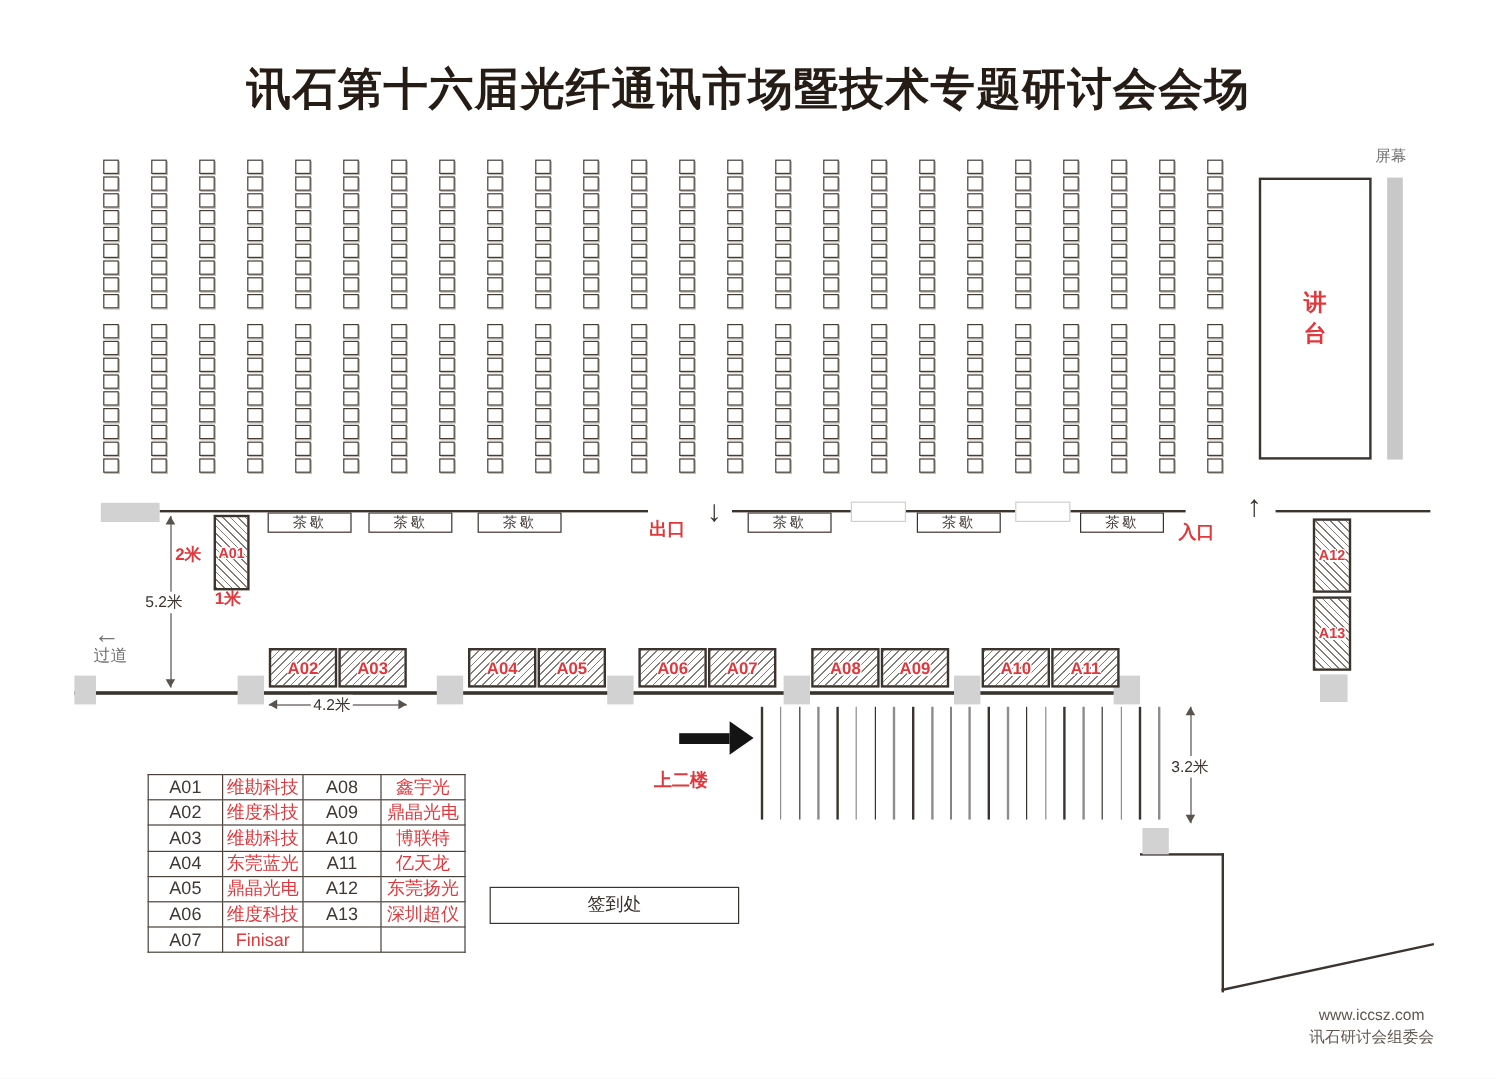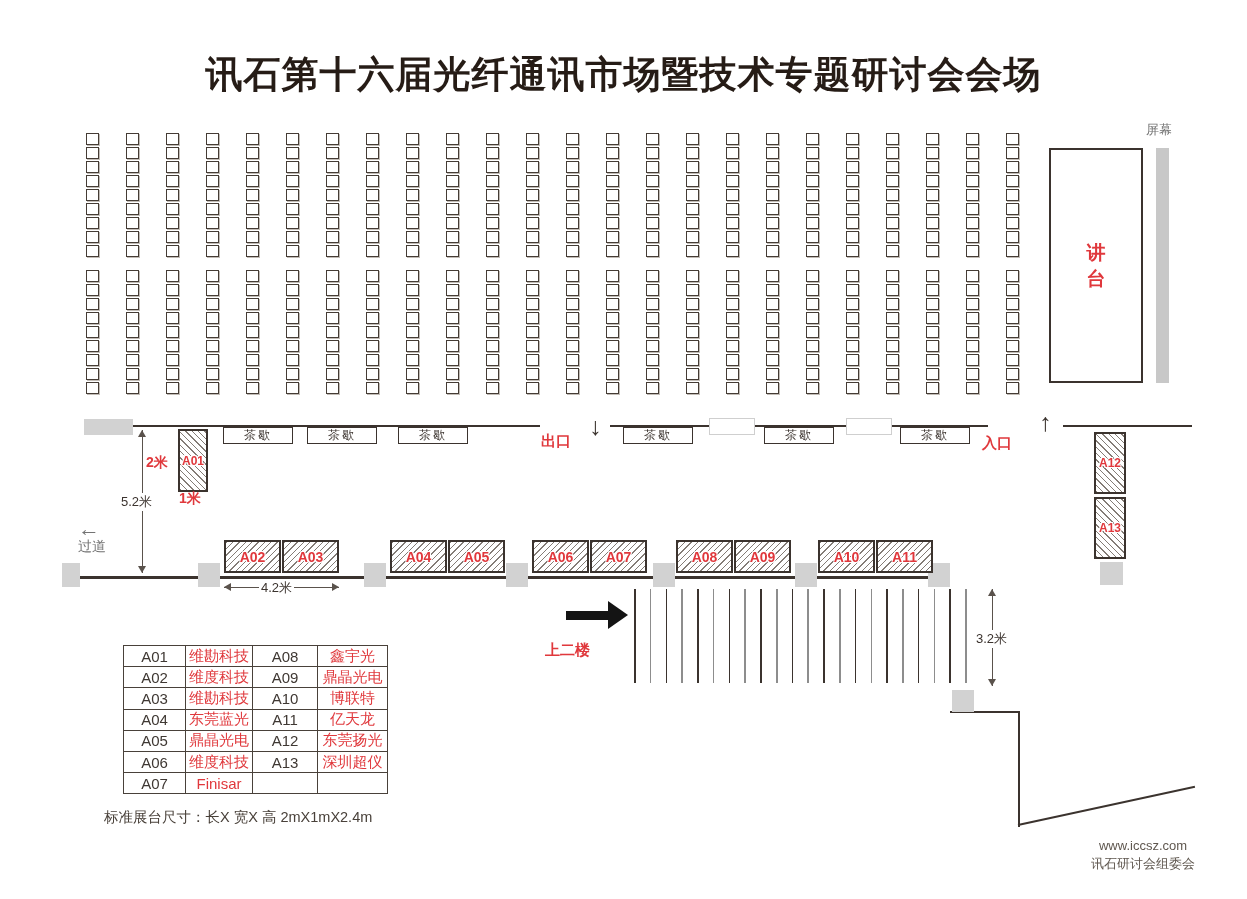--- a/index.html
+++ b/index.html
@@ -72,20 +72,23 @@
   <div class="abs dark" id="aisle-arrow">←</div>
   <div class="abs dark" id="aisle-label">过道</div>
 
   <div class="abs red" id="stairs-label">上二楼</div>
   <div class="abs" id="uparrow-shaft"></div>
   <div class="abs" id="uparrow-head"></div>
 
   <div class="dim-red red" style="left:146px;top:454px;">2米</div>
   <div class="dim-red red" style="left:179px;top:490px;">1米</div>
 
+  <div class="abs" id="signin-box">
+    <span>签到处</span>
+  </div>
 
   <table class="abs" id="legend">
     <colgroup>
         <col style="width:62px">
         <col style="width:67px">
         <col style="width:65px">
         <col style="width:70px">
       </colgroup>
     <tbody id="legend-body">
         <tr>
@@ -125,21 +128,20 @@
           <td class="name">深圳超仪</td>
         </tr>
         <tr>
           <td class="code">A07</td>
           <td class="name">Finisar</td>
           <td class="code"></td>
           <td class="name"></td>
         </tr>
       </tbody>
   </table>
-  <div class="abs" id="size-note">标准展台尺寸：长X 宽X 高  2mX1mX2.4m</div>
 
   <div class="abs" id="footer">
     <div>www.iccsz.com</div>
     <div>讯石研讨会组委会</div>
   </div>
 <div class="seat" style="left: 86px; top: 133px;"></div>
     <div class="seat" style="left: 86px; top: 147px;"></div>
     <div class="seat" style="left: 86px; top: 161px;"></div>
     <div class="seat" style="left: 86px; top: 175px;"></div>
     <div class="seat" style="left: 86px; top: 189px;"></div>

